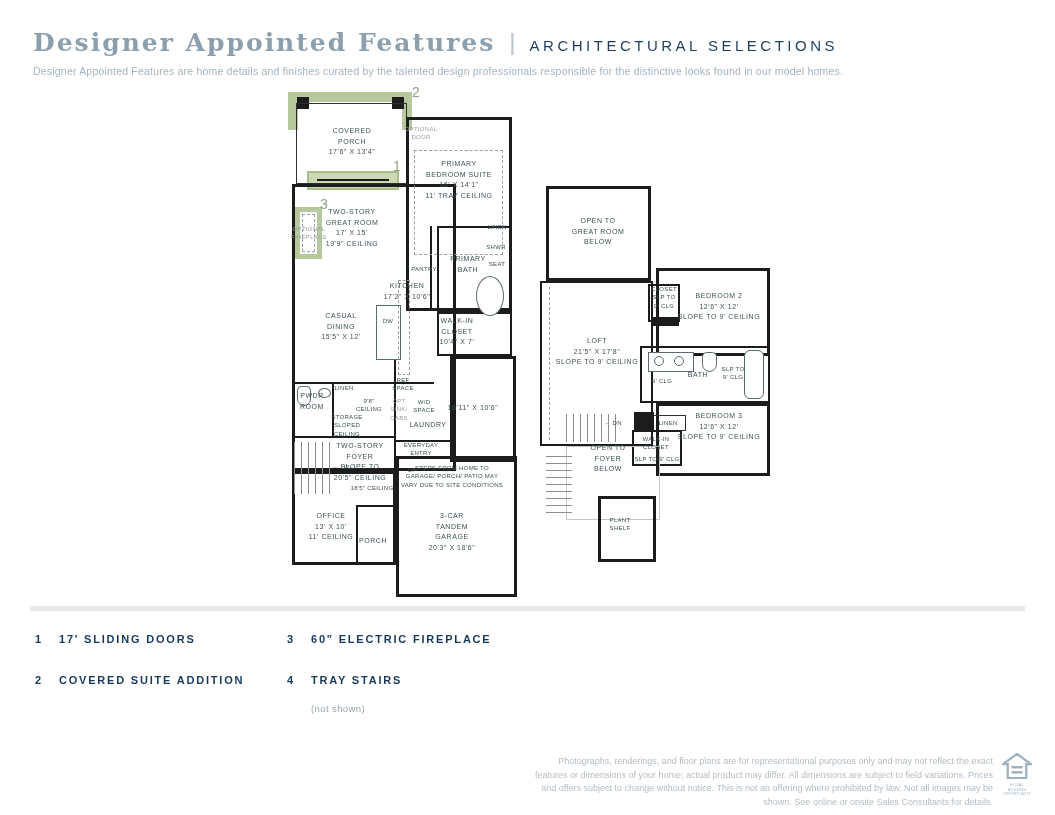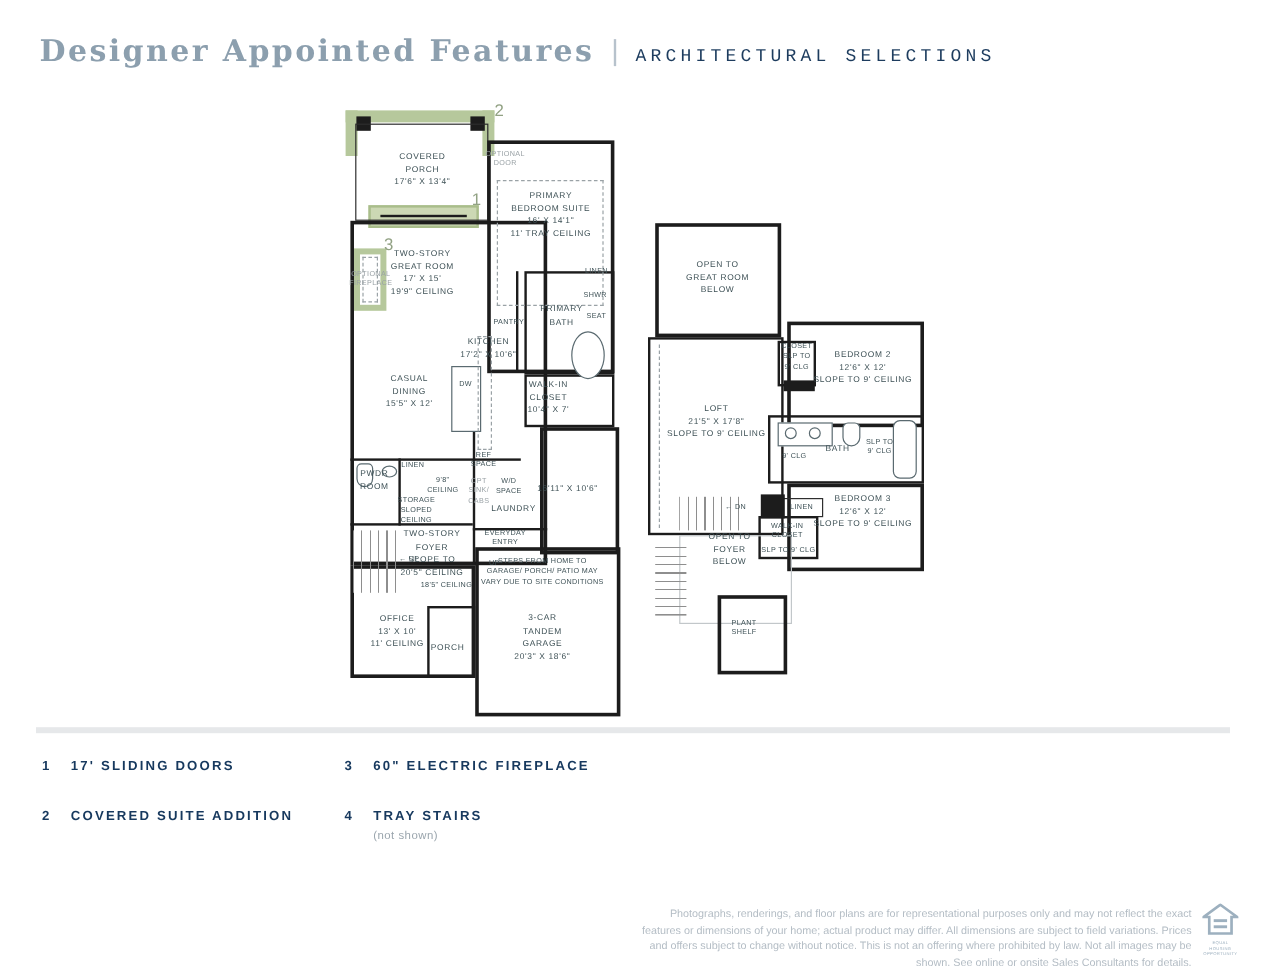--- a/index.html
+++ b/index.html
@@ -3,21 +3,21 @@
 <meta charset="utf-8">
 <style>
   html,body{margin:0;padding:0;background:#fff;}
   .page{position:relative;width:1055px;height:815px;background:#ffffff;overflow:hidden;
         font-family:"Liberation Sans",sans-serif;}
   
   .hdr{position:absolute;left:33px;top:28px;display:flex;align-items:baseline;gap:14px;}
   .hdr-serif{font-family:"DejaVu Serif","Liberation Serif",serif;font-size:25px;color:#8c9fae;
              letter-spacing:2px;font-weight:700;}
   .hdr-sep{color:#b7c2cc;font-size:24px;font-weight:300;transform:translateY(-1px);}
-  .hdr-caps{font-family:Liberation Mono, monospace;font-size:15px;color:#1d3c5e;
+  .hdr-caps{font-family:Liberation Sans, sans-serif;font-size:15px;color:#1d3c5e;
             letter-spacing:3.5px;font-weight:500;}
   .hdr-sub{position:absolute;left:33px;top:65px;font-size:10.5px;color:#a7b3be;letter-spacing:.2px;}
   
   .w,.w2,.w1{position:absolute;box-sizing:border-box;border:3px solid #1c1c1c;}
   .w2{border-width:2px;}
   .w1{border-width:1.5px;border-color:#2e2e2e;}
   .ln{position:absolute;background:#1c1c1c;}
   .dash{position:absolute;box-sizing:border-box;border:1px dashed #9aa2a6;}
   .fix{position:absolute;box-sizing:border-box;border:1.5px solid #5a6a70;background:#fff;}
   .stairs-v{position:absolute;background:repeating-linear-gradient(90deg,#8e8e8e 0 1px,transparent 1px 7px);}
@@ -28,39 +28,40 @@
   .plan-label{position:absolute;transform:translate(-50%,-50%);font-size:7px;letter-spacing:.55px;
               color:#3e5156;text-align:center;white-space:pre-line;line-height:1.5;}
   .plan-label.tiny{font-size:6px;letter-spacing:.3px;line-height:1.4;}
   .plan-label.gray{color:#9aa2a6;}
   .plan-label.callout{font-size:14px;color:#92a284;letter-spacing:0;font-weight:500;}
   
   .rule{position:absolute;left:30px;top:606px;width:995px;height:5px;background:#e6e8ea;}
   .legend-item{position:absolute;display:flex;gap:12px;align-items:flex-start;}
   .legend-num,.legend-label{font-size:11px;font-weight:bold;color:#17395e;letter-spacing:1.8px;}
   .legend-num{width:12px;}
-  .legend-note{font-size:9.5px;font-weight:normal;color:#9aa5ad;letter-spacing:.4px;margin-top:5px;}
+  .legend-note{font-size:9.5px;font-weight:normal;color:#9aa5ad;letter-spacing:.4px;margin-top:17px;}
   
   .foot-left{position:absolute;left:33px;top:759px;font-size:9.5px;font-weight:bold;color:#9cadbb;
              letter-spacing:1.4px;line-height:1.55;}
   .foot-disc{position:absolute;left:528px;top:755px;width:465px;font-size:9px;color:#b4bdc5;
              text-align:right;line-height:1.5;}
   .eho{position:absolute;left:1001px;top:753px;width:32px;text-align:center;color:#9db0bf;}
   .eho-txt{font-size:3.5px;letter-spacing:.3px;color:#9db0bf;line-height:1.3;}
 </style>
 </head>
 <body>
 
 <div class="page">
 
   <div class="hdr">
     <span class="hdr-serif">Designer Appointed Features</span>
     <span class="hdr-sep">|</span>
     <span class="hdr-caps">ARCHITECTURAL SELECTIONS</span>
   </div>
+  <div class="hdr-sub">Designer Appointed Features are home details and finishes curated by the talented design professionals responsible for the distinctive looks found in our model homes.</div>
 
   <div>
 
     <div class="green-band" style="left:288px;top:92px;width:124px;height:38px;"></div>
     <div class="ln" style="left:297px;top:97px;width:12px;height:12px;"></div>
     <div class="ln" style="left:392px;top:97px;width:12px;height:12px;"></div>
     <div class="green-fill" style="left:307px;top:171px;width:92px;height:19px;"></div>
     <div class="ln" style="left:317px;top:179px;width:72px;height:2px;"></div>
     <div class="green-box" style="left:295px;top:207px;width:27px;height:52px;"></div>
     <div class="dash" style="left:302px;top:214px;width:13px;height:38px;"></div>

